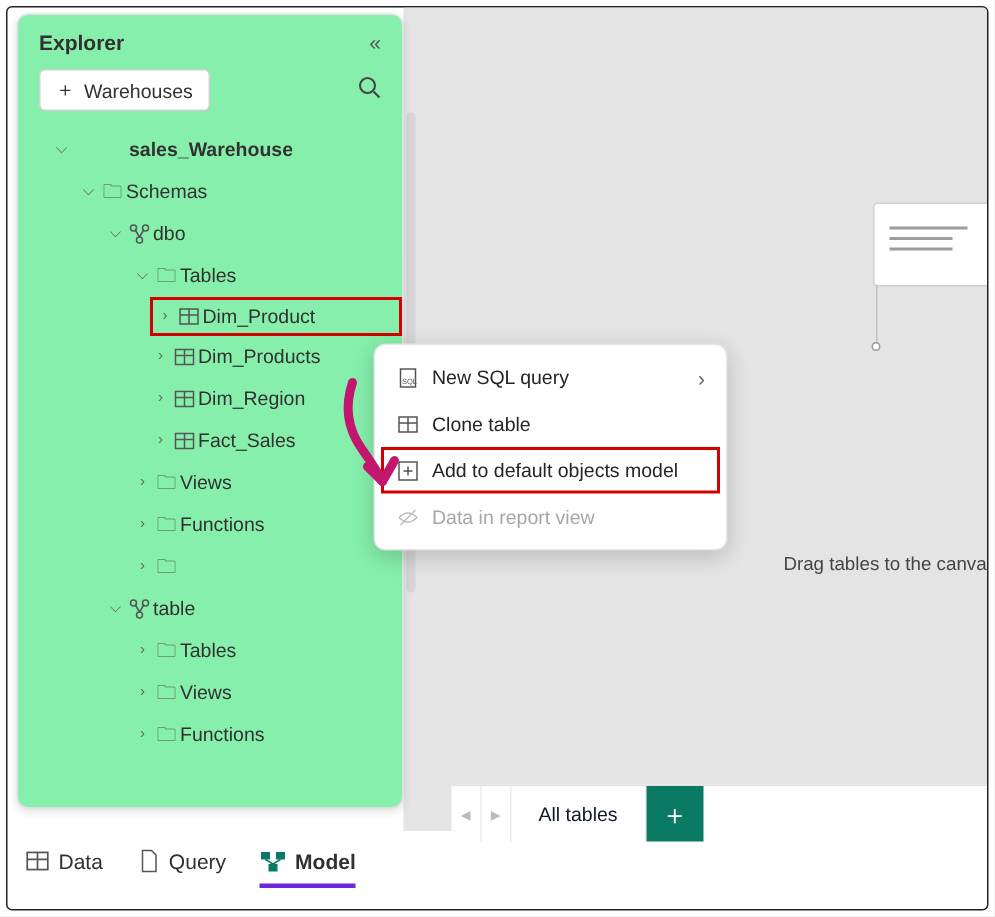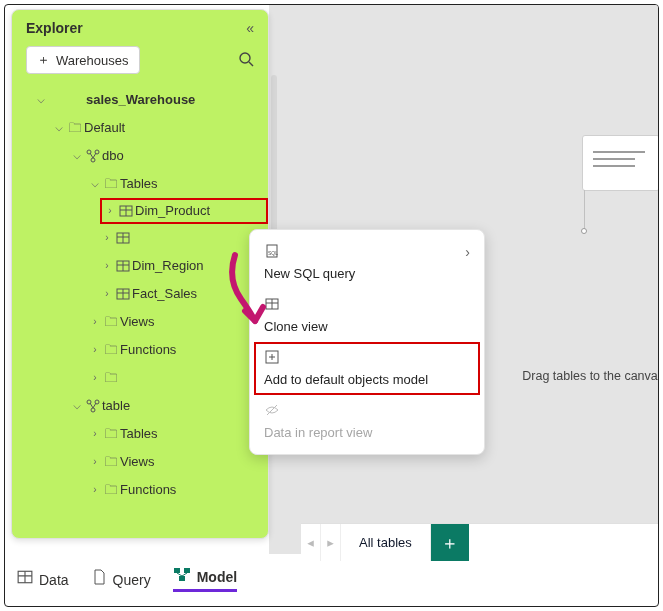--- a/index.html
+++ b/index.html
@@ -19,21 +19,21 @@
     inset: 4px;
     border: 1px solid #222;
     border-radius: 4px;
     overflow: hidden;
   }
   .sidebar {
     position: absolute;
     left: 6px; top: 4px;
     width: 258px;
     height: 530px;
-    background: #bef264;
+    background: #86efac;
     border: 1px solid #e0e0e0;
     border-radius: 8px;
     box-shadow: 0 2px 6px rgba(0,0,0,0.12);
     z-index: 5;
   }
   .sidebar-header {
     display: flex;
     align-items: center;
     justify-content: space-between;
     padding: 10px 14px 6px 14px;
@@ -85,21 +85,21 @@
   .sidebar-tabs {
     position: absolute;
     left: 12px;
     bottom: 14px;
     display: flex;
     gap: 22px;
     font-size: 14px;
     z-index: 6;
   }
   .sidebar-tab {
-    display: flex; align-items: flex-end; gap: 6px;
+    display: flex; align-items: flex-start; gap: 6px;
     padding-bottom: 4px;
     color: #323130;
     cursor: pointer;
   }
   .sidebar-tab.active {
     font-weight: 600;
     border-bottom: 3px solid #6d28d9;
   }
   .canvas {
     position: absolute;
@@ -136,27 +136,26 @@
     left: 244px; top: 224px;
     width: 236px;
     background: #fff;
     border: 1px solid #e4e4e4;
     border-radius: 8px;
     box-shadow: 0 4px 14px rgba(0,0,0,0.18);
     padding: 6px 4px;
     z-index: 20;
   }
   .ctx-item {
-    display: flex; gap: 8px;
+    display: flex; align-items: center; gap: 8px;
     padding: 8px 10px;
     font-size: 13px;
     cursor: pointer;
     color: #242424;
     position: relative;
-    flex-direction: column;
   }
   .ctx-item.sub::after {
     content: "›"; position: absolute; right: 10px; color: #666; font-size: 14px;
   }
   .ctx-item.hl { border: 2px solid #d40000; padding: 6px 8px; }
   .ctx-item.disabled { color: #a6a6a6; cursor: default; }
   .ctx-icn { width: 16px; display: inline-flex; justify-content: center; color: #555; }
   .ctx-item.disabled .ctx-icn { color: #bdbdbd; }
   .bottom-tabs {
     position: absolute;
@@ -235,21 +234,21 @@
     </div>
 
     <div class="tree">
       <div class="tree-row indent1">
         <span class="chev">⌵</span>
         <span class="tree-label bold">sales_Warehouse</span>
       </div>
       <div class="tree-row indent2">
         <span class="chev">⌵</span>
         <span class="icn">🗀</span>
-        <span class="tree-label">Default</span>
+        <span class="tree-label">Schemas</span>
       </div>
 
       <div class="tree-row indent3">
         <span class="chev">⌵</span>
         <span class="icn">
           <svg width="14" height="14" viewBox="0 0 14 14">
               <circle cx="3" cy="3" r="2" fill="none" stroke="#555"></circle>
               <circle cx="11" cy="3" r="2" fill="none" stroke="#555"></circle>
               <circle cx="7" cy="11" r="2" fill="none" stroke="#555"></circle>
               <path d="M4 4 L7 9 M10 4 L7 9" stroke="#555" fill="none"></path>
@@ -277,20 +276,21 @@
       </div>
       <div class="tree-row indent5">
         <span class="chev">›</span>
         <span class="icn">
           <svg class="table-icn" width="14" height="14" viewBox="0 0 14 14">
               <rect x="1" y="2" width="12" height="10" fill="none"></rect>
               <line x1="1" y1="6" x2="13" y2="6"></line>
               <line x1="7" y1="2" x2="7" y2="12"></line>
             </svg>
         </span>
+        <span class="tree-label">Dim_Products</span>
       </div>
       <div class="tree-row indent5">
         <span class="chev">›</span>
         <span class="icn">
           <svg class="table-icn" width="14" height="14" viewBox="0 0 14 14">
               <rect x="1" y="2" width="12" height="10" fill="none"></rect>
               <line x1="1" y1="6" x2="13" y2="6"></line>
               <line x1="7" y1="2" x2="7" y2="12"></line>
             </svg>
         </span>
@@ -364,21 +364,21 @@
       <span>New SQL query</span>
     </div>
     <div class="ctx-item">
       <span class="ctx-icn">
         <svg class="table-icn" width="14" height="14" viewBox="0 0 14 14">
             <rect x="1" y="2" width="12" height="10" fill="none"></rect>
             <line x1="1" y1="6" x2="13" y2="6"></line>
             <line x1="7" y1="2" x2="7" y2="12"></line>
           </svg>
       </span>
-      <span>Clone view</span>
+      <span>Clone table</span>
     </div>
     <div class="ctx-item hl">
       <span class="ctx-icn">
         <svg width="14" height="14" viewBox="0 0 14 14">
             <rect x="1" y="1" width="12" height="12" fill="none" stroke="#555"></rect>
             <line x1="7" y1="4" x2="7" y2="10" stroke="#555"></line>
             <line x1="4" y1="7" x2="10" y2="7" stroke="#555"></line>
           </svg>
       </span>
       <span>Add to default objects model</span>

